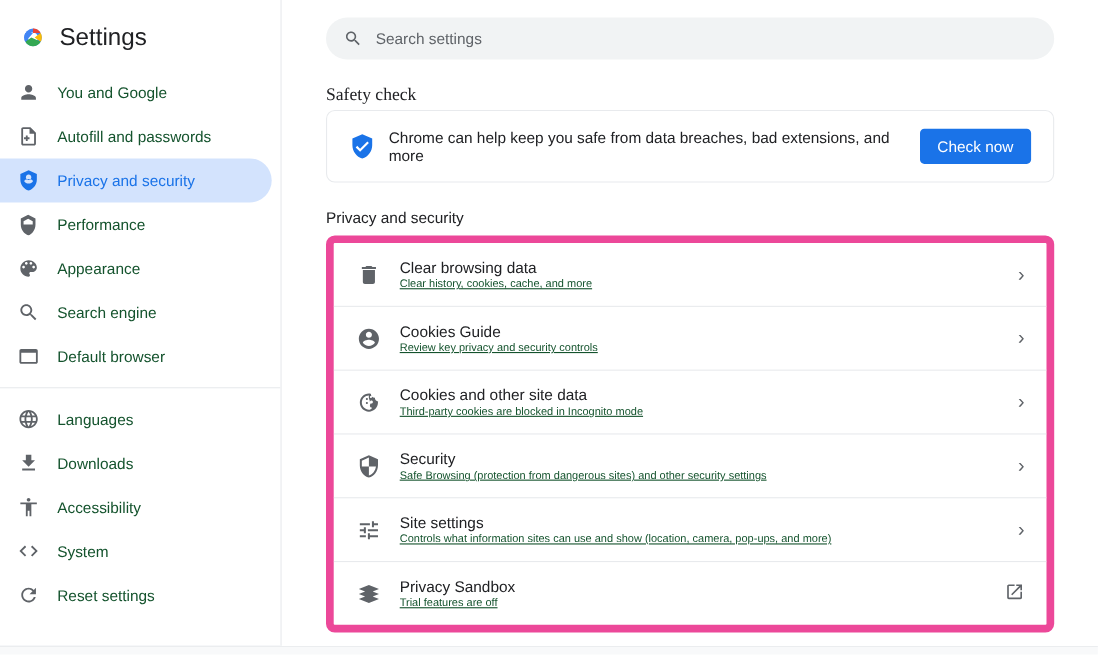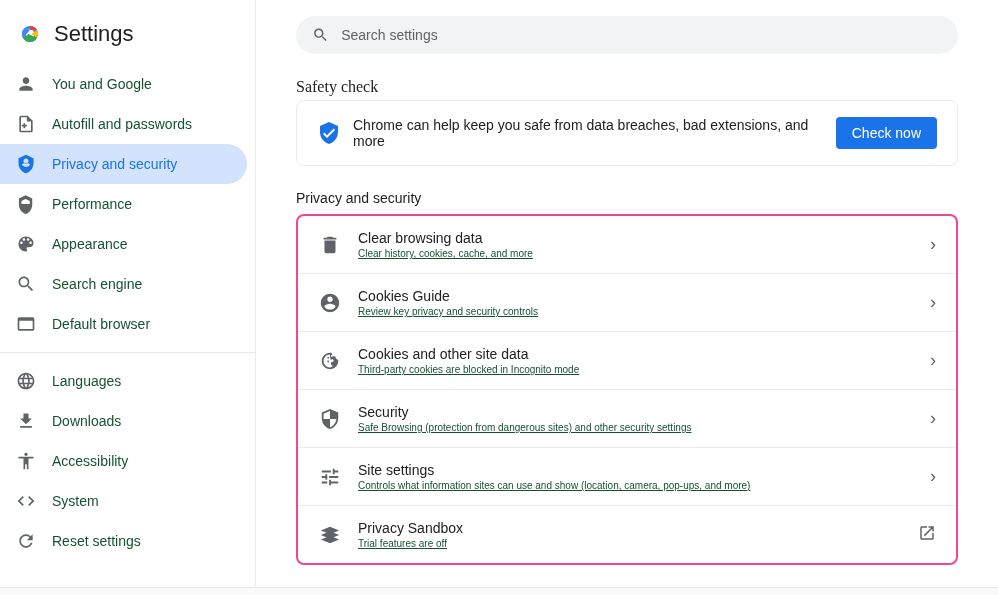--- a/index.html
+++ b/index.html
@@ -35,21 +35,21 @@
     
     
     .safety-check-card { border: 1px solid #e8eaed; border-radius: 8px; padding: 16px 20px; display: flex; align-items: center; gap: 12px; margin-bottom: 24px; }
     .safety-check-card .shield-icon { width: 24px; height: 24px; flex-shrink: 0; }
     .safety-check-card .text { flex: 1; font-size: 14px; color: #202124; }
     .check-now-btn { background: #1a73e8; color: #fff; border: none; border-radius: 4px; padding: 8px 16px; font-size: 14px; cursor: pointer; white-space: nowrap; font-weight: 500; }
     
     
     .privacy-section-title { font-size: 14px; font-weight: 500; color: #202124; margin-bottom: 8px; }
     
-    .settings-card { border: 2px solid #ec4899; border-radius: 8px; overflow: hidden; }
+    .settings-card { border: 7px solid #ec4899; border-radius: 8px; overflow: hidden; }
     .settings-item { display: flex; align-items: center; gap: 16px; padding: 14px 20px; cursor: pointer; border-bottom: 1px solid #e8eaed; position: relative; }
     .settings-item:last-child { border-bottom: none; }
     .settings-item .item-icon { width: 24px; height: 24px; display: flex; align-items: center; justify-content: center; flex-shrink: 0; }
     .settings-item .item-icon svg { fill: #5f6368; }
     .settings-item .item-text { flex: 1; }
     .settings-item .item-title { font-size: 14px; color: #202124; margin-bottom: 2px; }
     .settings-item .item-desc { font-size: 10px; color: #14532d; text-decoration: underline; }
     .settings-item .chevron { color: #5f6368; font-size: 18px; }
     .settings-item .external-icon { color: #5f6368; }
 

